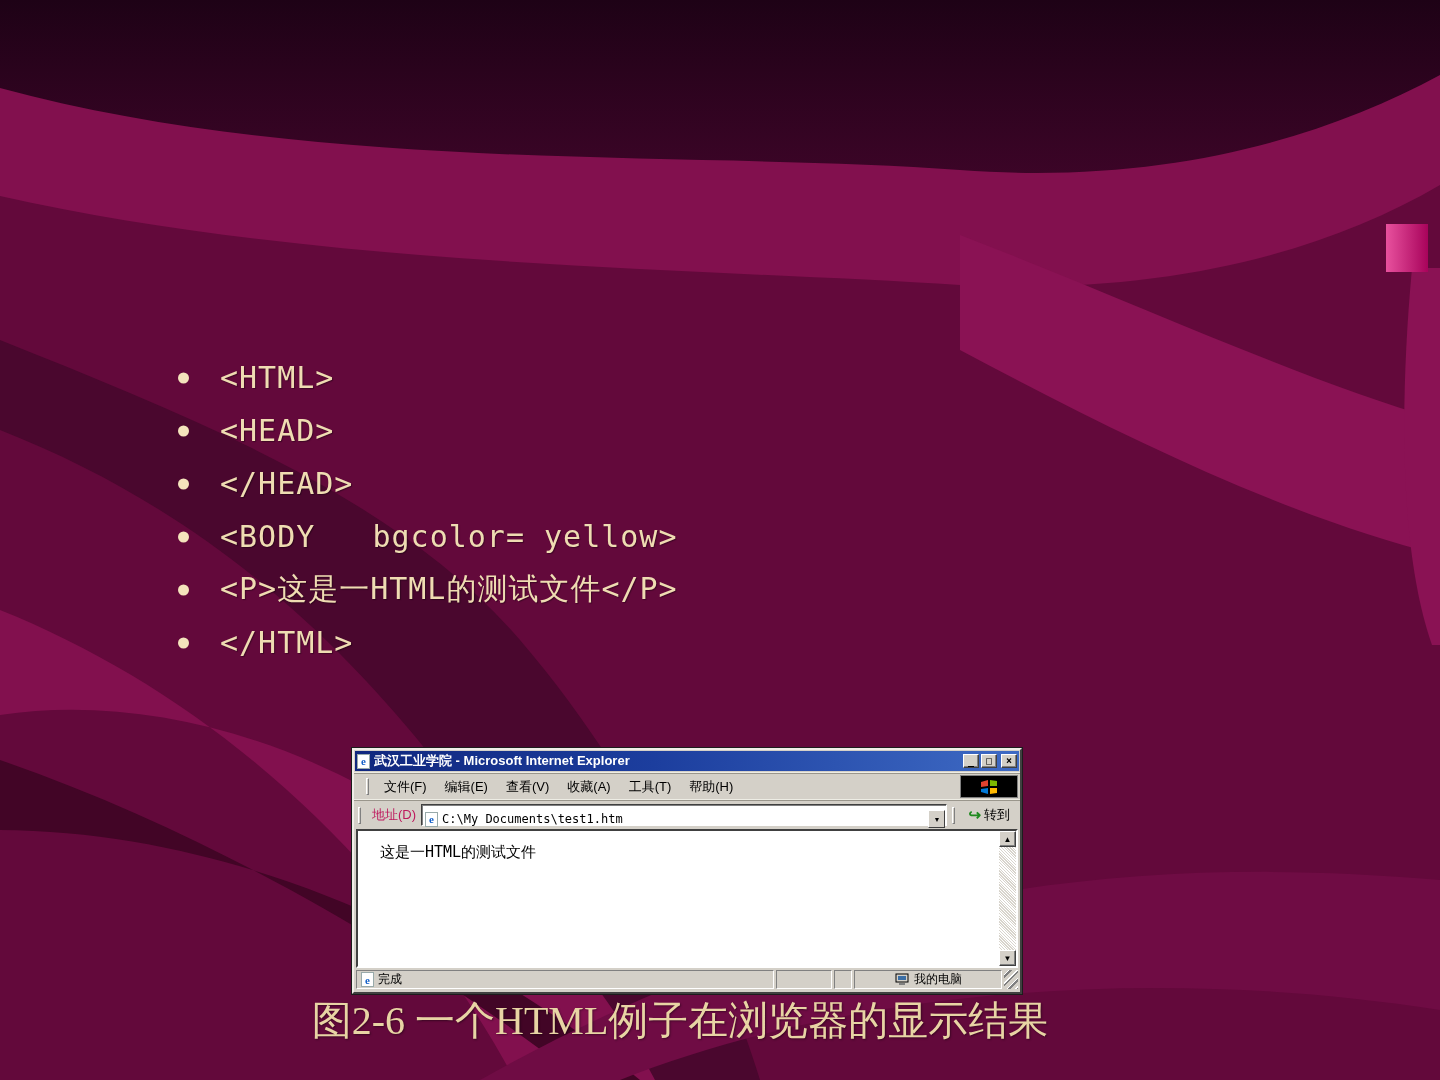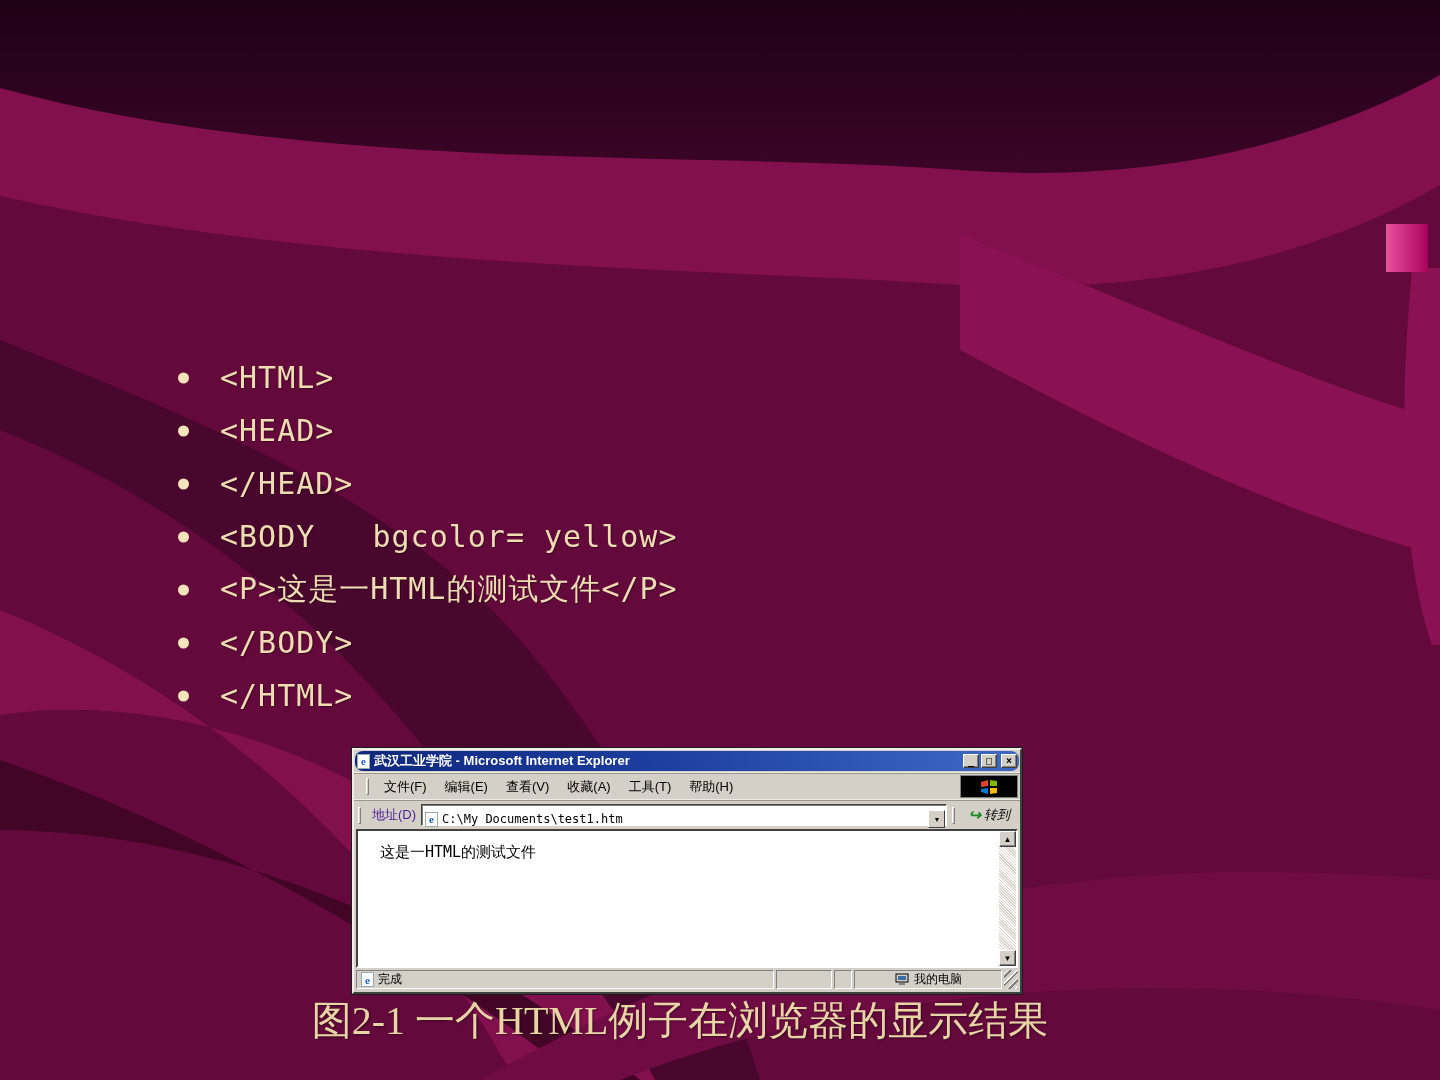--- a/index.html
+++ b/index.html
@@ -21,21 +21,21 @@
   .caption { position:absolute; top:993px; left:0; width:1360px; text-align:center; z-index:2;
              font-family:"Liberation Serif", serif; font-size:40px; color:#E8D4A4;
              text-shadow:1px 1px 2px rgba(0,0,0,.4); }
 
   
   .win { position:absolute; left:352px; top:748px; width:670px; height:246px; z-index:3;
          background:#D4D0C8; border:2px solid; border-color:#F0EEE8 #404040 #404040 #F0EEE8;
          box-shadow:0 0 0 1px #1c1c1c; display:flex; flex-direction:column; font-size:13px; }
 
   .titlebar { height:20px; margin:1px; display:flex; align-items:center; gap:4px; padding:0 2px;
-              background:linear-gradient(90deg,#10277E 0%,#1C3E9E 45%,#3E6AC4 100%);border-radius:8px; }
+              background:linear-gradient(90deg,#10277E 0%,#1C3E9E 45%,#3E6AC4 100%); }
   .titlebar .title { color:#fff; font-weight:bold; font-size:13px; white-space:nowrap; overflow:hidden;
                      font-family:"Liberation Sans", sans-serif; flex:1; }
   .win-btns { display:flex; gap:2px; }
   .win-btn { width:16px; height:14px; background:#D4D0C8; border:1px solid;
              border-color:#FFFFFF #404040 #404040 #FFFFFF; box-shadow:inset -1px -1px 0 #808080;
              font-family:"DejaVu Sans Mono", monospace; font-size:10px; font-weight:bold; color:#000;
              display:flex; align-items:center; justify-content:center; line-height:1; cursor:default; }
   .win-btn.close { margin-left:2px; }
 
   .page-icon { width:13px; height:15px; background:#fff; border:1px solid #9aa;
@@ -45,30 +45,30 @@
   .row-sep { border-top:1px solid #EEEDE5; border-bottom:1px solid #9A968C; height:0; }
 
   .menubar { height:25px; display:flex; align-items:center; padding:0 2px 0 12px; gap:0;border-radius:8px; }
   .grip { width:3px; height:17px; margin-right:6px; border:1px solid; flex:none;
           border-color:#FFFFFF #808080 #808080 #FFFFFF; }
   .menu-item { padding:2px 9px; color:#000; white-space:nowrap; cursor:default; }
   .throbber { margin-left:auto; width:58px; height:23px; background:#000; border:1px solid #808080;
               display:flex; align-items:center; justify-content:center; }
 
   .addressbar { height:28px; display:flex; align-items:center; padding:2px 4px; gap:5px; }
-  .addr-label { white-space:nowrap; color:#4c1d95; }
+  .addr-label { white-space:nowrap; color:#be185d; }
   .addr-field { flex:1; height:22px; background:#fff; border:1px solid; align-self:center;
                 border-color:#404040 #FFFFFF #FFFFFF #404040; box-shadow:inset 1px 1px 0 #808080;
                 display:flex; align-items:center; gap:4px; padding:8px 1px 0 3px; }
   .addr-text { font-family:"DejaVu Sans Mono", monospace; font-size:12px; color:#000; flex:1;
                white-space:nowrap; overflow:hidden; }
   .addr-drop { width:17px; height:18px; background:#D4D0C8; border:1px solid; flex:none;
                border-color:#FFFFFF #404040 #404040 #FFFFFF; display:flex; align-items:center; justify-content:center; }
   .addr-drop::before { content:"▼"; font-size:7px; color:#000; }
-  .go-btn { display:flex; align-items:center; gap:3px; padding:1px 6px 1px 2px; white-space:nowrap; cursor:default;font-style:italic; }
+  .go-btn { display:flex; align-items:center; gap:3px; padding:1px 6px 1px 2px; white-space:nowrap; cursor:default; }
   .go-arrow::before { content:"↪"; color:#1F8A1F; font-size:15px; font-weight:bold; }
 
   .viewport { margin:0 2px; height:139px; background:#fff; position:relative;
               border:2px solid; border-color:#404040 #FFFFFF #FFFFFF #404040; }
   .page-text { position:absolute; left:22px; top:12px; color:#000; font-size:15px;
                font-family:"DejaVu Sans Mono", monospace; }
   .scrollbar { position:absolute; top:0; right:0; bottom:0; width:17px;
                background:#ECEAE4;
                background-image:repeating-linear-gradient(45deg,#ffffff 0 1px,#d8d4cc 1px 2px); }
   .scroll-btn { position:absolute; left:0; width:17px; height:16px; background:#D4D0C8; border:1px solid;
@@ -133,24 +133,20 @@
   <div class="code-row">
       <span class="bullet"></span>
       <span class="code-text">&lt;BODY   bgcolor= yellow&gt;</span>
     </div>
   <div class="code-row">
       <span class="bullet"></span>
       <span class="code-text">&lt;P&gt;这是一HTML的测试文件&lt;/P&gt;</span>
     </div>
   <div class="code-row">
       <span class="bullet"></span>
-      <span class="code-text">&lt;/BODY&gt;</span>
-    </div>
-  <div class="code-row">
-      <span class="bullet"></span>
       <span class="code-text">&lt;/HTML&gt;</span>
     </div>
 </div>
 
 <div class="win">
 
   <div class="titlebar">
     <span class="page-icon"></span>
     <span class="title">武汉工业学院 - Microsoft Internet Explorer</span>
     <span class="win-btns">
@@ -218,13 +214,13 @@
         <rect x="3" y="3" width="8" height="4" fill="#3B6EA5"></rect>
         <rect x="4" y="10" width="6" height="2" fill="#808080"></rect>
       </svg>
       <span>我的电脑</span>
     </div>
     <div class="pane resize-grip"></div>
   </div>
 
 </div>
 
-<div class="caption">图2-1  一个HTML例子在浏览器的显示结果</div>
+<div class="caption">图2-6  一个HTML例子在浏览器的显示结果</div>
 
 </body></html>

